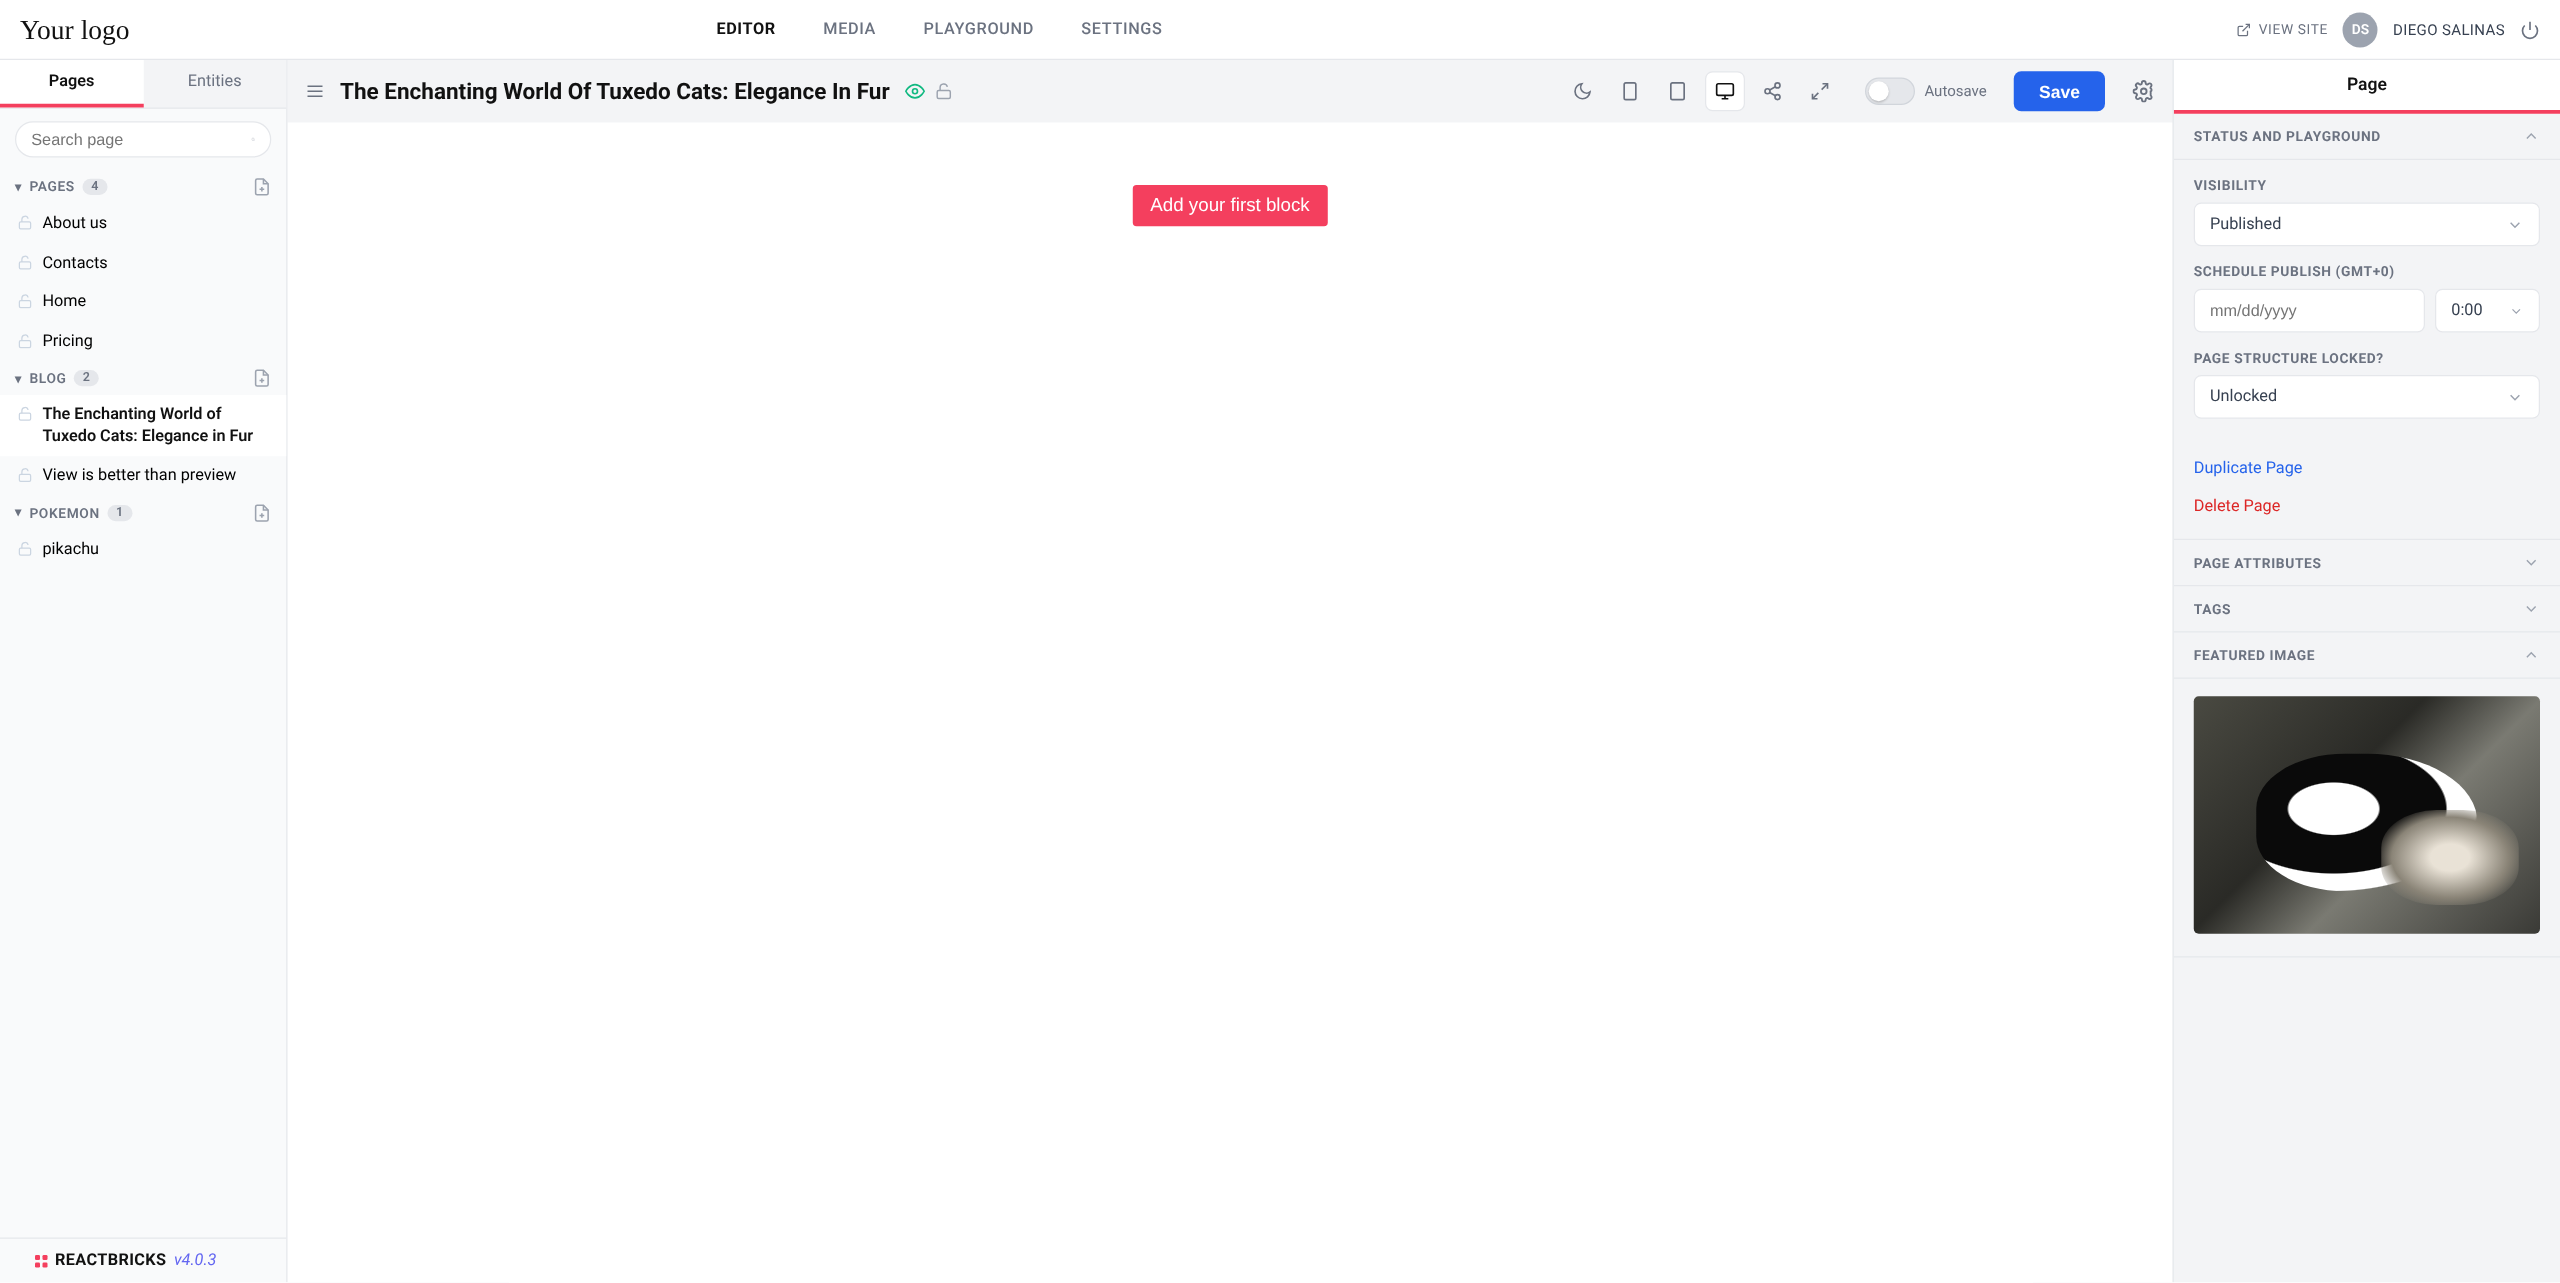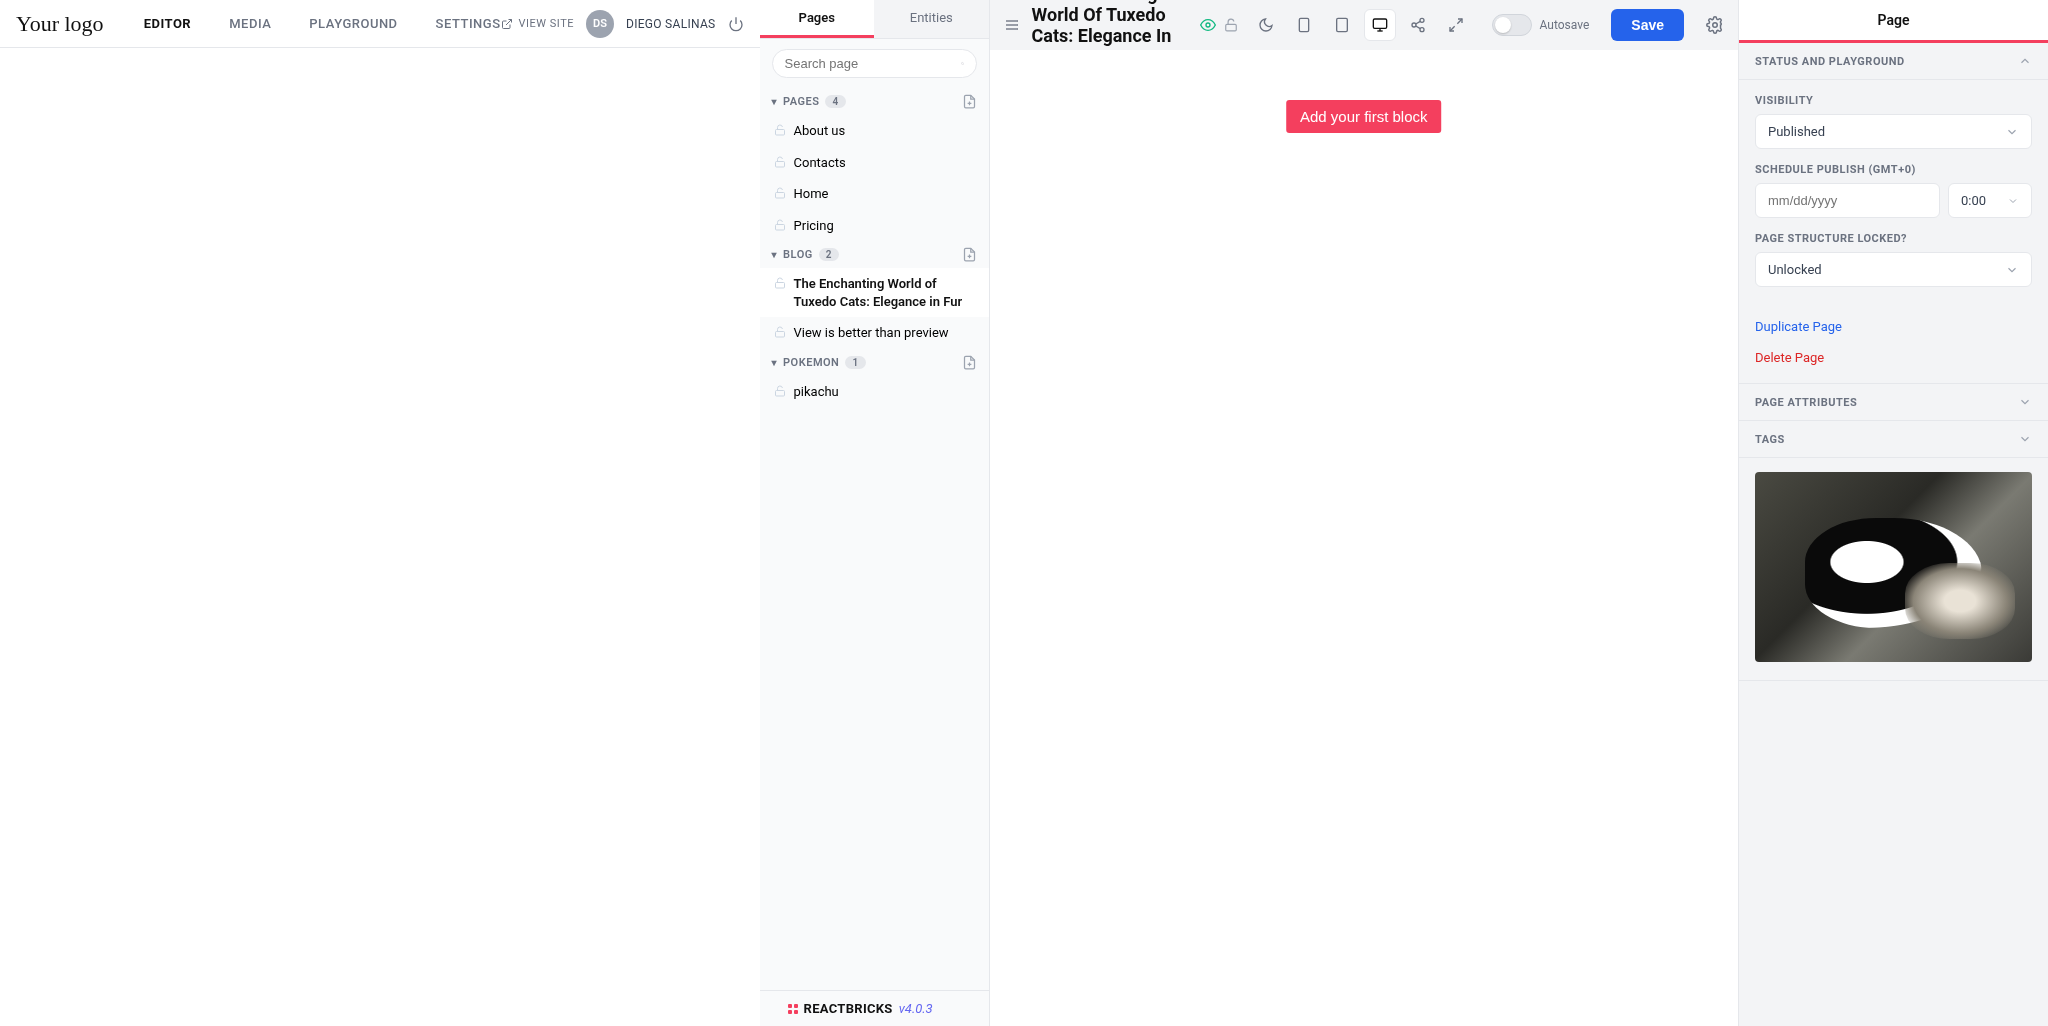--- a/index.html
+++ b/index.html
@@ -1,17 +1,17 @@
 <!DOCTYPE html>
 <html><head>
 <meta charset="utf-8">
 <style>
 * { box-sizing: border-box; margin: 0; padding: 0; }
 body { font-family: -apple-system, BlinkMacSystemFont, "Segoe UI", Roboto, sans-serif; font-size: 13px; color: #111; background: #fff; height: 100vh; overflow: hidden; }
-.app { display: flex; flex-direction: row; height: 100vh; }
+.app { display: flex; flex-direction: column; height: 100vh; }
 
 
 .topbar { display: flex; align-items: center; height: 48px; border-bottom: 1px solid #e5e7eb; padding: 0 16px; }
 .logo { font-size: 22px; font-weight: 400; font-family: Georgia, serif; flex: 0 0 auto; margin-right: 40px; }
 .topnav { display: flex; gap: 38px; margin: 0 auto; }
 .topnav-item { font-size: 13px; letter-spacing: 0.5px; color: #6b7280; cursor: pointer; font-weight: 500; }
 .topnav-item.active { color: #111; font-weight: 700; }
 .topbar-right { display: flex; align-items: center; gap: 12px; margin-left: auto; }
 .view-site { display: flex; align-items: center; gap: 6px; font-size: 11px; letter-spacing: 0.5px; color: #6b7280; cursor: pointer; }
 .avatar { width: 28px; height: 28px; border-radius: 50%; background: #9ca3af; color: #fff; display: flex; align-items: center; justify-content: center; font-size: 11px; font-weight: 600; }
@@ -381,20 +381,28 @@
 
       <div class="panel-header">
         <span>TAGS</span>
         <span class="chev">
           <svg width="14" height="14" viewBox="0 0 24 24" fill="none" stroke="currentColor" stroke-width="2">
               <polyline points="6 9 12 15 18 9"></polyline>
             </svg>
         </span>
       </div>
 
+      <div class="panel-header">
+        <span>FEATURED IMAGE</span>
+        <span class="chev">
+          <svg width="14" height="14" viewBox="0 0 24 24" fill="none" stroke="currentColor" stroke-width="2">
+              <polyline points="18 15 12 9 6 15"></polyline>
+            </svg>
+        </span>
+      </div>
       <div class="panel-body">
         <div class="featured-img">
           <div class="cat"></div>
         </div>
       </div>
     </div>
   </div>
 </div>
 
 </body></html>

